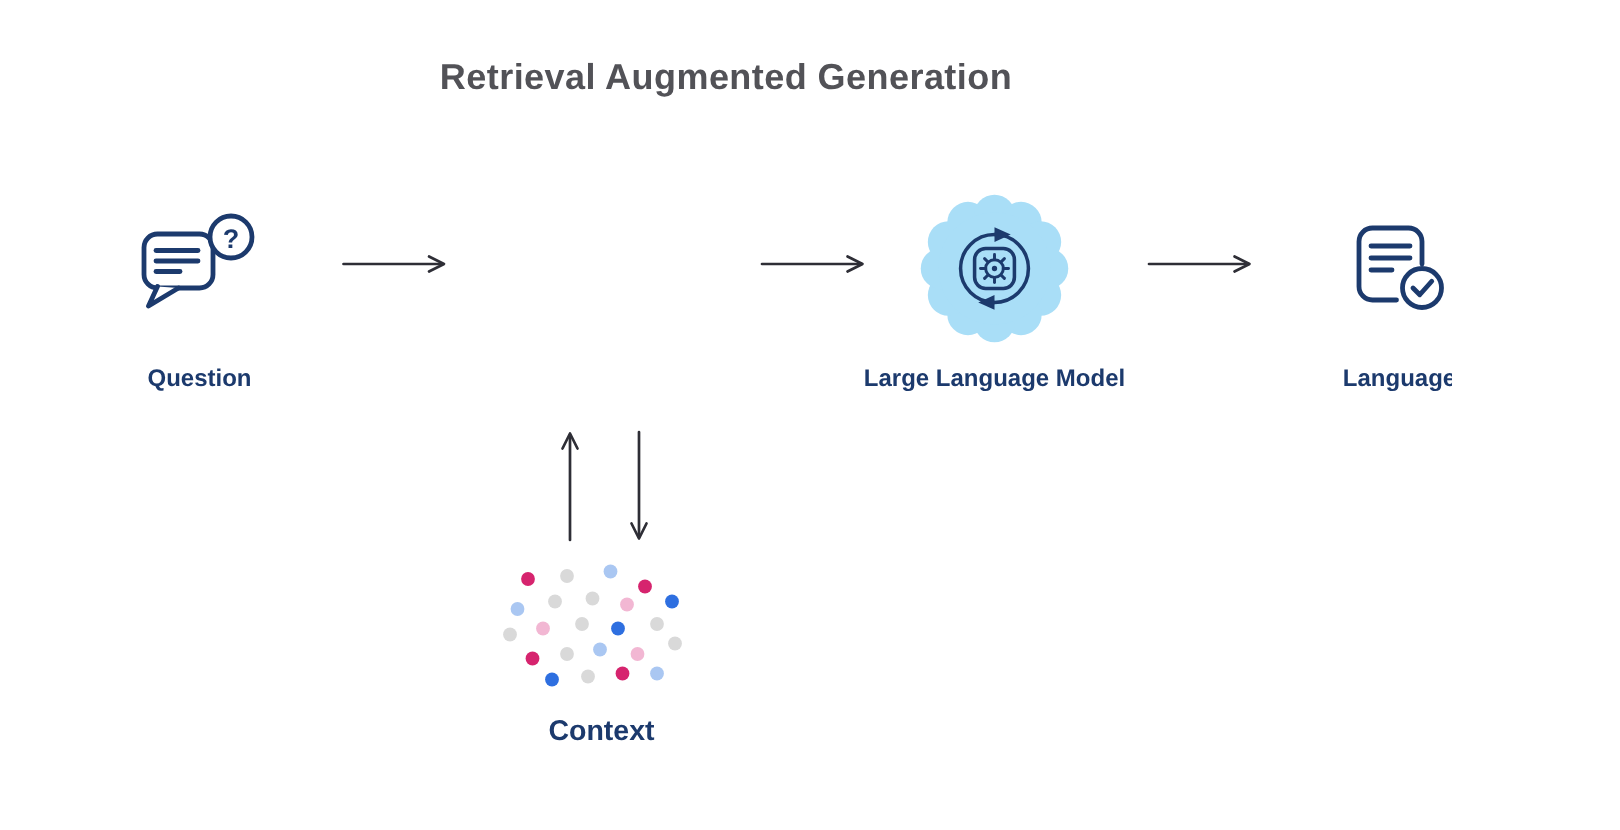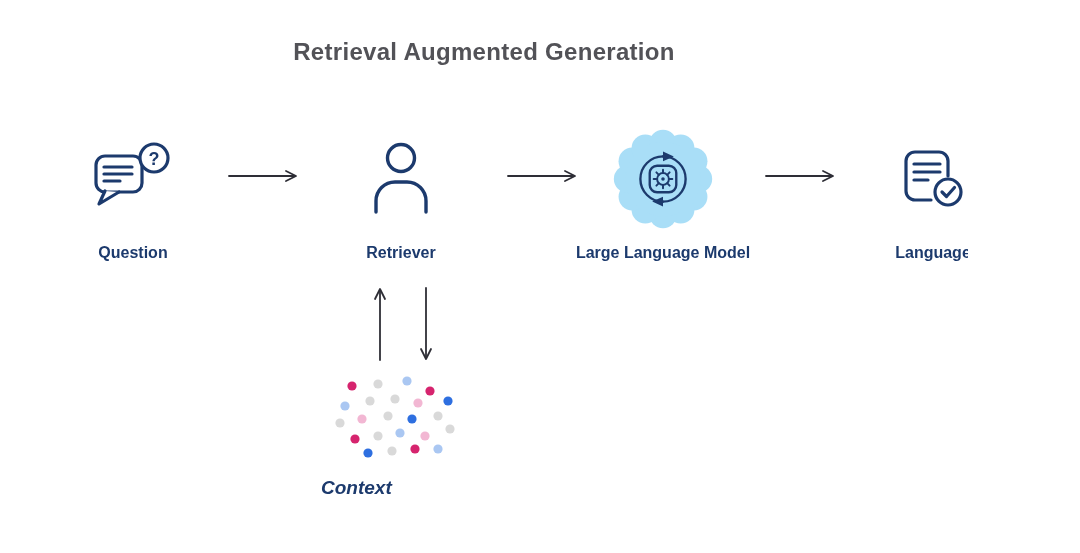--- a/index.html
+++ b/index.html
@@ -62,24 +62,24 @@
     fill: none;
     stroke-linecap: round;
     stroke-linejoin: round;
   }
   .dots-svg { position: absolute; left: 333px; top: 374px; }
   .context-label {
     position: absolute;
     left: 321px;
     top: 477px;
     width: 160px;
+    text-align: center;
     font-size: 19px;
     font-weight: 700;
     color: var(--label, #1c3a6d);
-    font-style: italic;
   }
   .dot-m  { fill: var(--dot-magenta, #d6246e); }
   .dot-b  { fill: var(--dot-blue, #2e6fe0); }
   .dot-lb { fill: var(--dot-lightblue, #aac7f2); }
   .dot-p  { fill: var(--dot-pink, #f2b7d3); }
   .dot-g  { fill: var(--dot-gray, #d9d9d9); }
 </style>
 </head>
 <body>
 
@@ -104,31 +104,20 @@
     <div class="node-label">Question</div>
   </div>
 
   <svg class="arrow-h" style="left:227px" width="72" height="14" viewBox="0 0 72 14">
     <g class="arrow-stroke">
       <line x1="2" y1="7" x2="68" y2="7"></line>
       <polyline points="59 2, 69 7, 59 12"></polyline>
     </g>
   </svg>
 
-  <div class="node node-retriever">
-    <div class="icon-box">
-      <svg width="60" height="74" viewBox="0 0 60 74">
-        <g class="icon-stroke" stroke-width="3.4">
-          <circle cx="30" cy="16" r="13.5"></circle>
-          <path d="M5 70 V59 C5 48.5 13.5 40 24 40 H36 C46.5 40 55 48.5 55 59 V70"></path>
-        </g>
-      </svg>
-    </div>
-    <div class="node-label">Retriever</div>
-  </div>
 
   <svg class="arrow-h" style="left:506px" width="72" height="14" viewBox="0 0 72 14">
     <g class="arrow-stroke">
       <line x1="2" y1="7" x2="68" y2="7"></line>
       <polyline points="59 2, 69 7, 59 12"></polyline>
     </g>
   </svg>
 
   <div class="node node-llm">
     <div class="icon-box">

